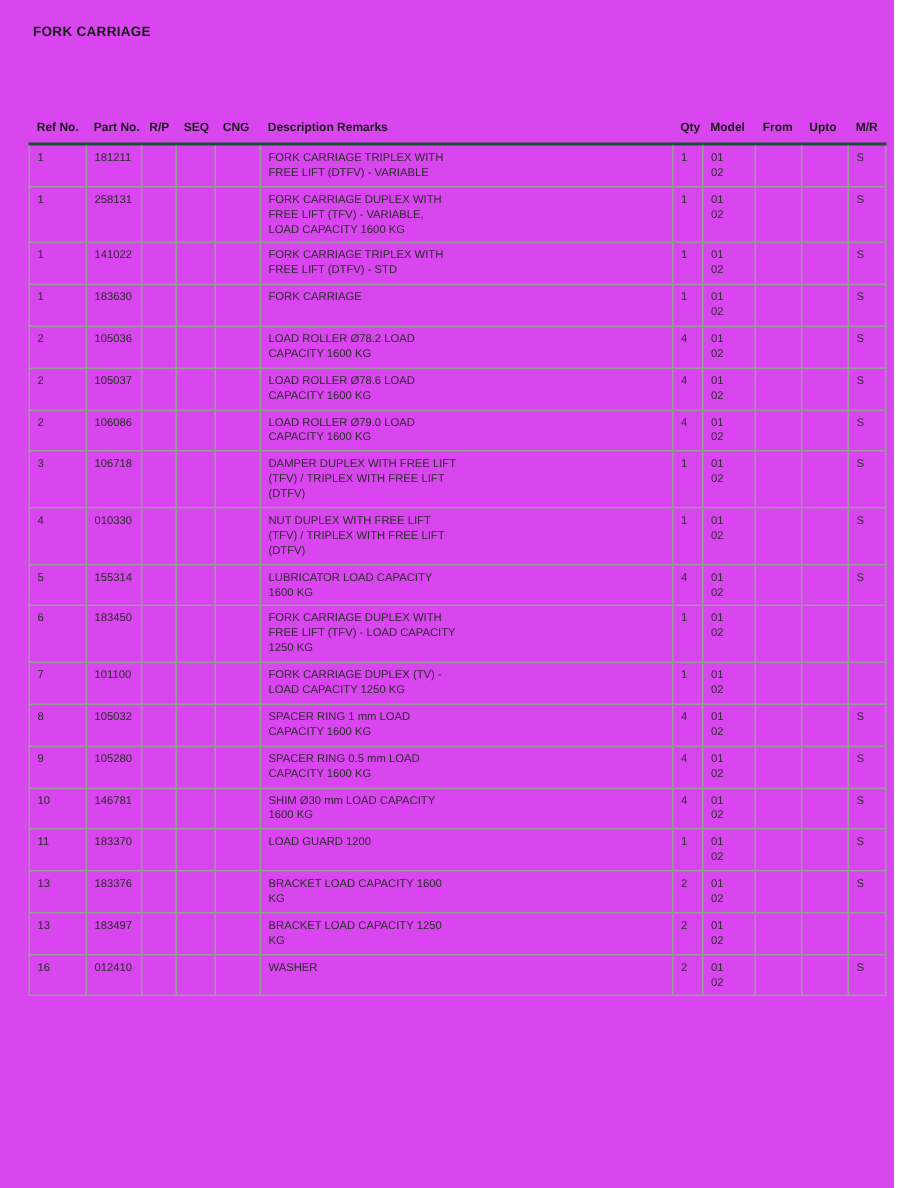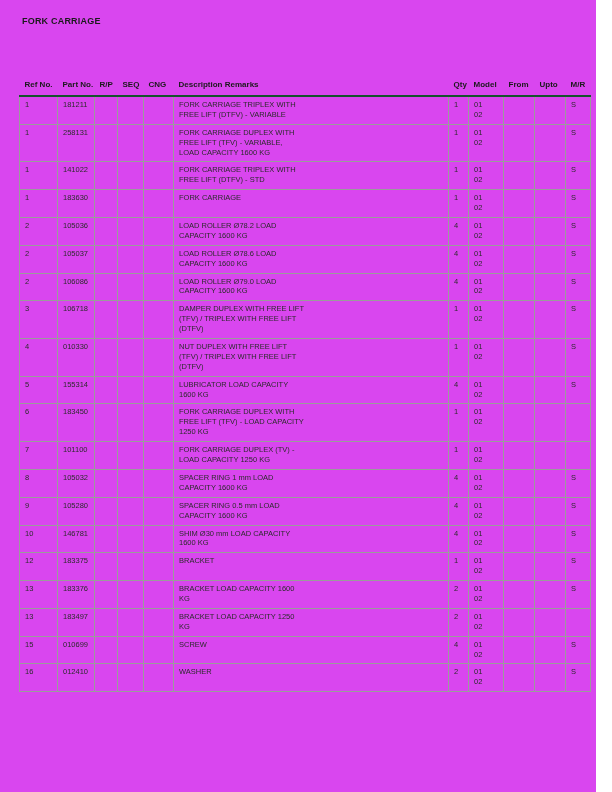--- a/index.html
+++ b/index.html
@@ -327,26 +327,26 @@
           <td>SHIM Ø30 mm LOAD CAPACITY
 1600 KG</td>
           <td>4</td>
           <td>01
 02</td>
           <td></td>
           <td></td>
           <td>S</td>
         </tr>
         <tr>
-          <td>12</td>
-          <td>183375</td>
-          <td></td>
-          <td></td>
-          <td></td>
-          <td>BRACKET</td>
+          <td>11</td>
+          <td>183370</td>
+          <td></td>
+          <td></td>
+          <td></td>
+          <td>LOAD GUARD 1200</td>
           <td>1</td>
           <td>01
 02</td>
           <td></td>
           <td></td>
           <td>S</td>
         </tr>
         <tr>
           <td>13</td>
           <td>183376</td>
@@ -371,34 +371,20 @@
           <td>BRACKET LOAD CAPACITY 1250
 KG</td>
           <td>2</td>
           <td>01
 02</td>
           <td></td>
           <td></td>
           <td></td>
         </tr>
         <tr>
-          <td>15</td>
-          <td>010699</td>
-          <td></td>
-          <td></td>
-          <td></td>
-          <td>SCREW</td>
-          <td>4</td>
-          <td>01
-02</td>
-          <td></td>
-          <td></td>
-          <td>S</td>
-        </tr>
-        <tr>
           <td>16</td>
           <td>012410</td>
           <td></td>
           <td></td>
           <td></td>
           <td>WASHER</td>
           <td>2</td>
           <td>01
 02</td>
           <td></td>

